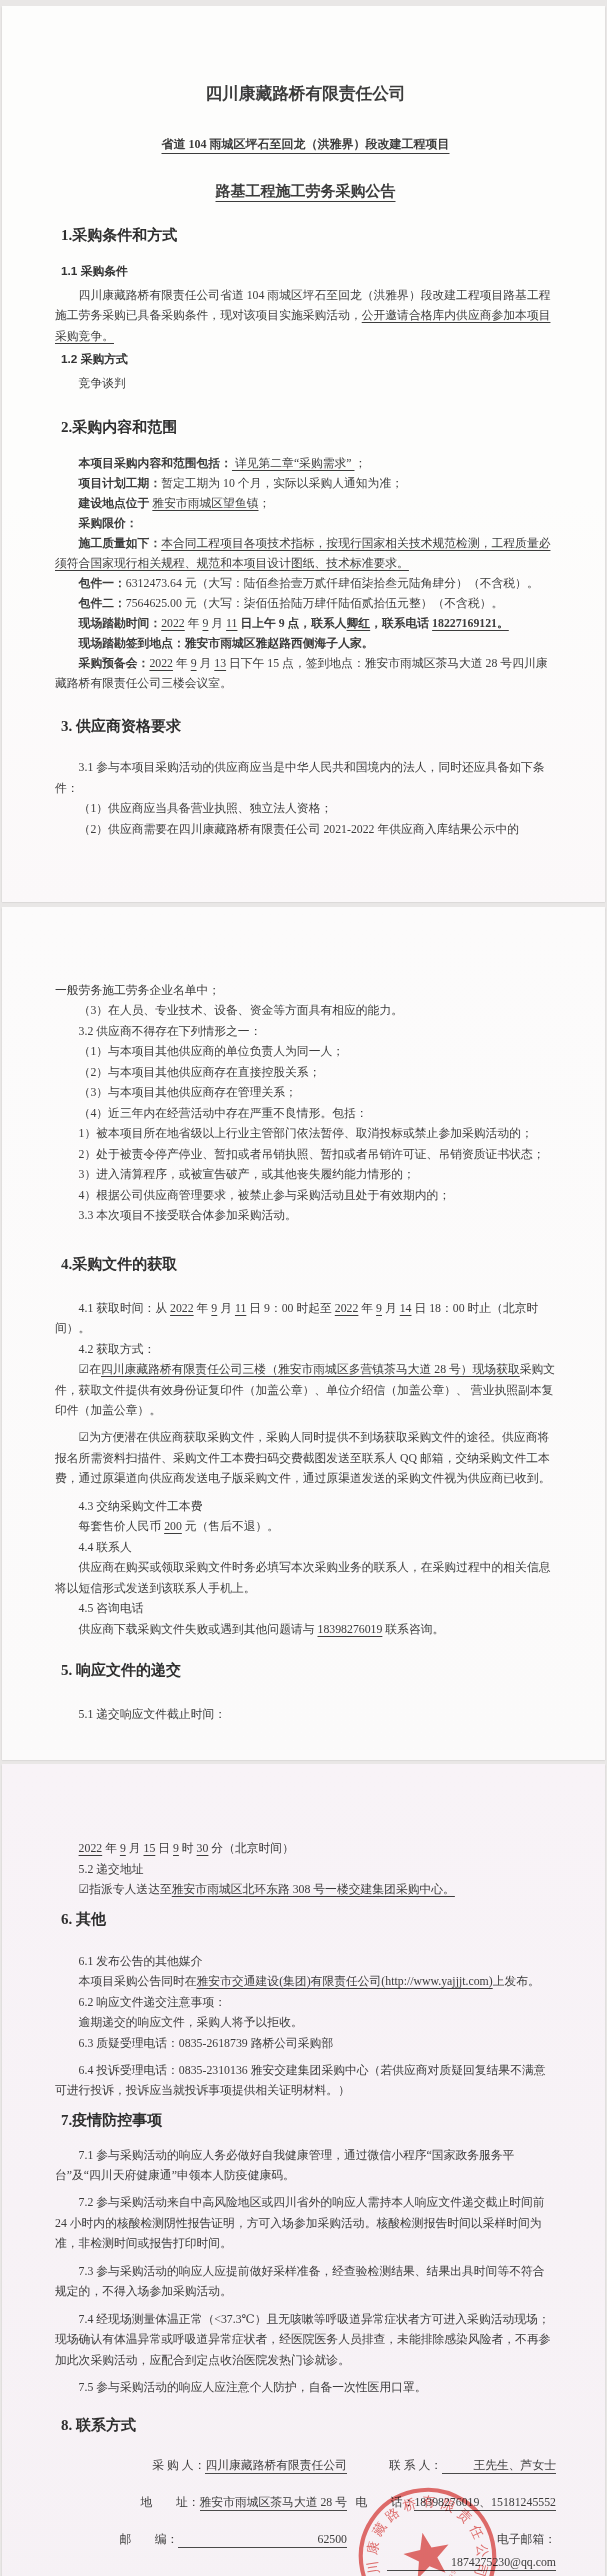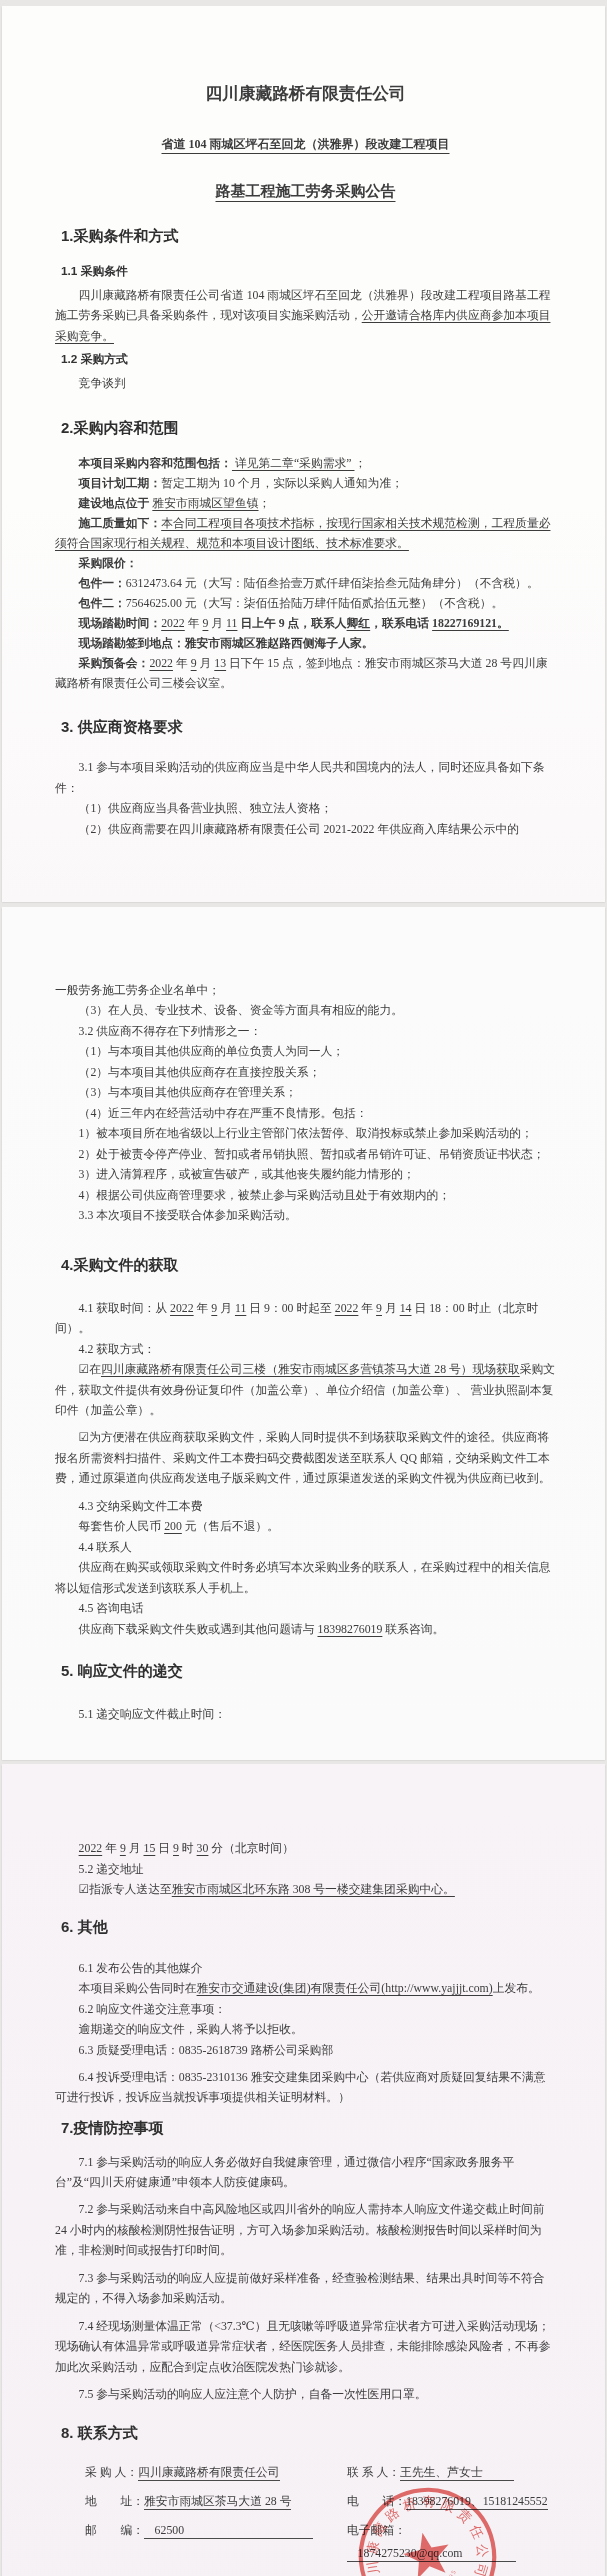--- a/index.html
+++ b/index.html
@@ -37,36 +37,36 @@
     margin:30px 0 7px 0;text-align:center;
     font-size:12px;font-weight:bold;line-height:20px;text-indent:0;
     text-decoration:underline;text-underline-offset:4.6px;text-decoration-thickness:0.8px;
   }
   .title3{
     margin:27px 0 0 0;text-align:center;
     font-size:15px;font-weight:bold;line-height:20px;text-indent:0;
     text-decoration:underline;text-underline-offset:4.6px;text-decoration-thickness:0.8px;
   }
   .hsec{
-    font-family:Liberation Sans, sans-serif;
+    font-family:Liberation Serif, serif;
     font-size:15px;font-weight:bold;color:#2f2f2f;
     margin:24px 0 15px 6px;line-height:21px;text-indent:0;
   }
   .hsub{
     font-family:"Liberation Sans","DejaVu Sans",sans-serif;
     font-size:11.8px;font-weight:bold;color:#333;
     margin:3px 0 3px 6px;line-height:20.5px;text-indent:0;
   }
   .u{text-decoration:underline;text-underline-offset:3px;text-decoration-thickness:0.8px;}
   .b{font-weight:bold;}
   .tight{line-height:20px;}
   .gap{margin-top:6.8px;}
   .contact{
     display:grid;grid-template-columns:262px 1fr;
-    row-gap:6px;margin:13.7px 0 0 30px;text-indent:0;
+    row-gap:14px;margin:13.7px 0 0 30px;text-indent:0;text-align:right;
   }
   .contact .cell{text-indent:0;line-height:23px;}
   .uv{
     display:inline-block;border-bottom:0.8px solid #4a4a4a;
     min-width:114px;line-height:16px;
   }
   .uv-long{min-width:158px;padding-left:10.6px;}
   .sig{ text-align:right;padding-right:64px;margin-top:12px;font-size:12px;text-indent:0;line-height:23px;}
   .sigdate{text-align:right;padding-right:79px;font-weight:600;font-size:12px;text-indent:0;line-height:23px;}
   .stamp{
@@ -88,22 +88,22 @@
     <p class="hsec">1.采购条件和方式</p>
     <p class="hsub">1.1 采购条件</p>
     <p><span>四川康藏路桥有限责任公司省道 104 雨城区坪石至回龙（洪雅界）段改建工程项目路基工程施工劳务采购已具备采购条件，现对该项目实施采购活动，</span><span class="u">公开邀请合格库内供应商参加本项目采购竞争。</span></p>
     <p class="hsub">1.2 采购方式</p>
     <p>竞争谈判</p>
 
     <p class="hsec">2.采购内容和范围</p>
     <p class="tight"><span class="b">本项目采购内容和范围包括：</span><span class="u"> 详见第二章“采购需求” </span><span>；</span></p>
     <p class="tight"><span class="b">项目计划工期：</span><span>暂定工期为 10 个月，实际以采购人通知为准；</span></p>
     <p class="tight"><span class="b">建设地点位于 </span><span class="u">雅安市雨城区望鱼镇</span><span>；</span></p>
+    <p class="tight"><span class="b">采购限价：</span></p>
     <p class="tight"><span class="b">施工质量如下：</span><span class="u">本合同工程项目各项技术指标，按现行国家相关技术规范检测，工程质量必须符合国家现行相关规程、规范和本项目设计图纸、技术标准要求。</span></p>
-    <p class="tight"><span class="b">采购限价：</span></p>
     <p class="tight"><span class="b">包件一：</span><span>6312473.64 元（大写：陆佰叁拾壹万贰仟肆佰柒拾叁元陆角肆分）（不含税）。</span></p>
     <p class="tight"><span class="b">包件二：</span><span>7564625.00 元（大写：柒佰伍拾陆万肆仟陆佰贰拾伍元整）（不含税）。</span></p>
     <p class="tight"><span class="b">现场踏勘时间：</span><span class="u">2022</span><span> 年 </span><span class="u">9</span><span> 月 </span><span class="u">11</span><span class="b"> 日上午 9 点，联系人</span><span class="u b">卿红</span><span class="b">，联系电话 </span><span class="u b">18227169121。</span></p>
     <p class="tight"><span class="b">现场踏勘签到地点：</span><span class="b">雅安市雨城区雅赵路西侧海子人家。</span></p>
     <p class="tight"><span class="b">采购预备会：</span><span class="u">2022</span><span> 年 </span><span class="u">9</span><span> 月 </span><span class="u">13</span><span> 日下午 15 点，签到地点：雅安市雨城区茶马大道 28 号四川康藏路桥有限责任公司三楼会议室。</span></p>
 
     <p class="hsec" style="margin-top:23px;margin-bottom:20px;">3. 供应商资格要求</p>
     <p>3.1 参与本项目采购活动的供应商应当是中华人民共和国境内的法人，同时还应具备如下条件：</p>
     <p>（1）供应商应当具备营业执照、独立法人资格；</p>
     <p>（2）供应商需要在四川康藏路桥有限责任公司 2021-2022 年供应商入库结果公示中的</p>
@@ -141,21 +141,21 @@
     <p>5.1 递交响应文件截止时间：</p>
   </div>
 </div>
 
 <div class="page" id="page3">
   <div class="content" style="padding-top:74px;">
     <p><span class="u">2022</span><span> 年 </span><span class="u">9</span><span> 月 </span><span class="u">15</span><span> 日 </span><span class="u">9</span><span> 时 </span><span class="u">30</span><span> 分（北京时间）</span></p>
     <p>5.2 递交地址</p>
     <p><span>☑指派专人送达至</span><span class="u">雅安市雨城区北环东路 308 号一楼交建集团采购中心。</span></p>
 
-    <p class="hsec" style="margin-top:16px;margin-bottom:21px;">6. 其他</p>
+    <p class="hsec" style="margin-top:9px;margin-bottom:21px;">6. 其他</p>
     <p>6.1 发布公告的其他媒介</p>
     <p><span>本项目采购公告同时在</span><span class="u">雅安市交通建设(集团)有限责任公司(http://www.yajjjt.com)</span><span>上发布。</span></p>
     <p>6.2 响应文件递交注意事项：</p>
     <p>逾期递交的响应文件，采购人将予以拒收。</p>
     <p>6.3 质疑受理电话：0835-2618739 路桥公司采购部</p>
     <p class="gap">6.4 投诉受理电话：0835-2310136 雅安交建集团采购中心（若供应商对质疑回复结果不满意可进行投诉，投诉应当就投诉事项提供相关证明材料。）</p>
 
     <p class="hsec" style="margin-top:9px;margin-bottom:13.7px;">7.疫情防控事项</p>
     <p>7.1 参与采购活动的响应人务必做好自我健康管理，通过微信小程序“国家政务服务平台”及“四川天府健康通”申领本人防疫健康码。</p>
     <p class="gap">7.2 参与采购活动来自中高风险地区或四川省外的响应人需持本人响应文件递交截止时间前 24 小时内的核酸检测阴性报告证明，方可入场参加采购活动。核酸检测报告时间以采样时间为准，非检测时间或报告打印时间。</p>

